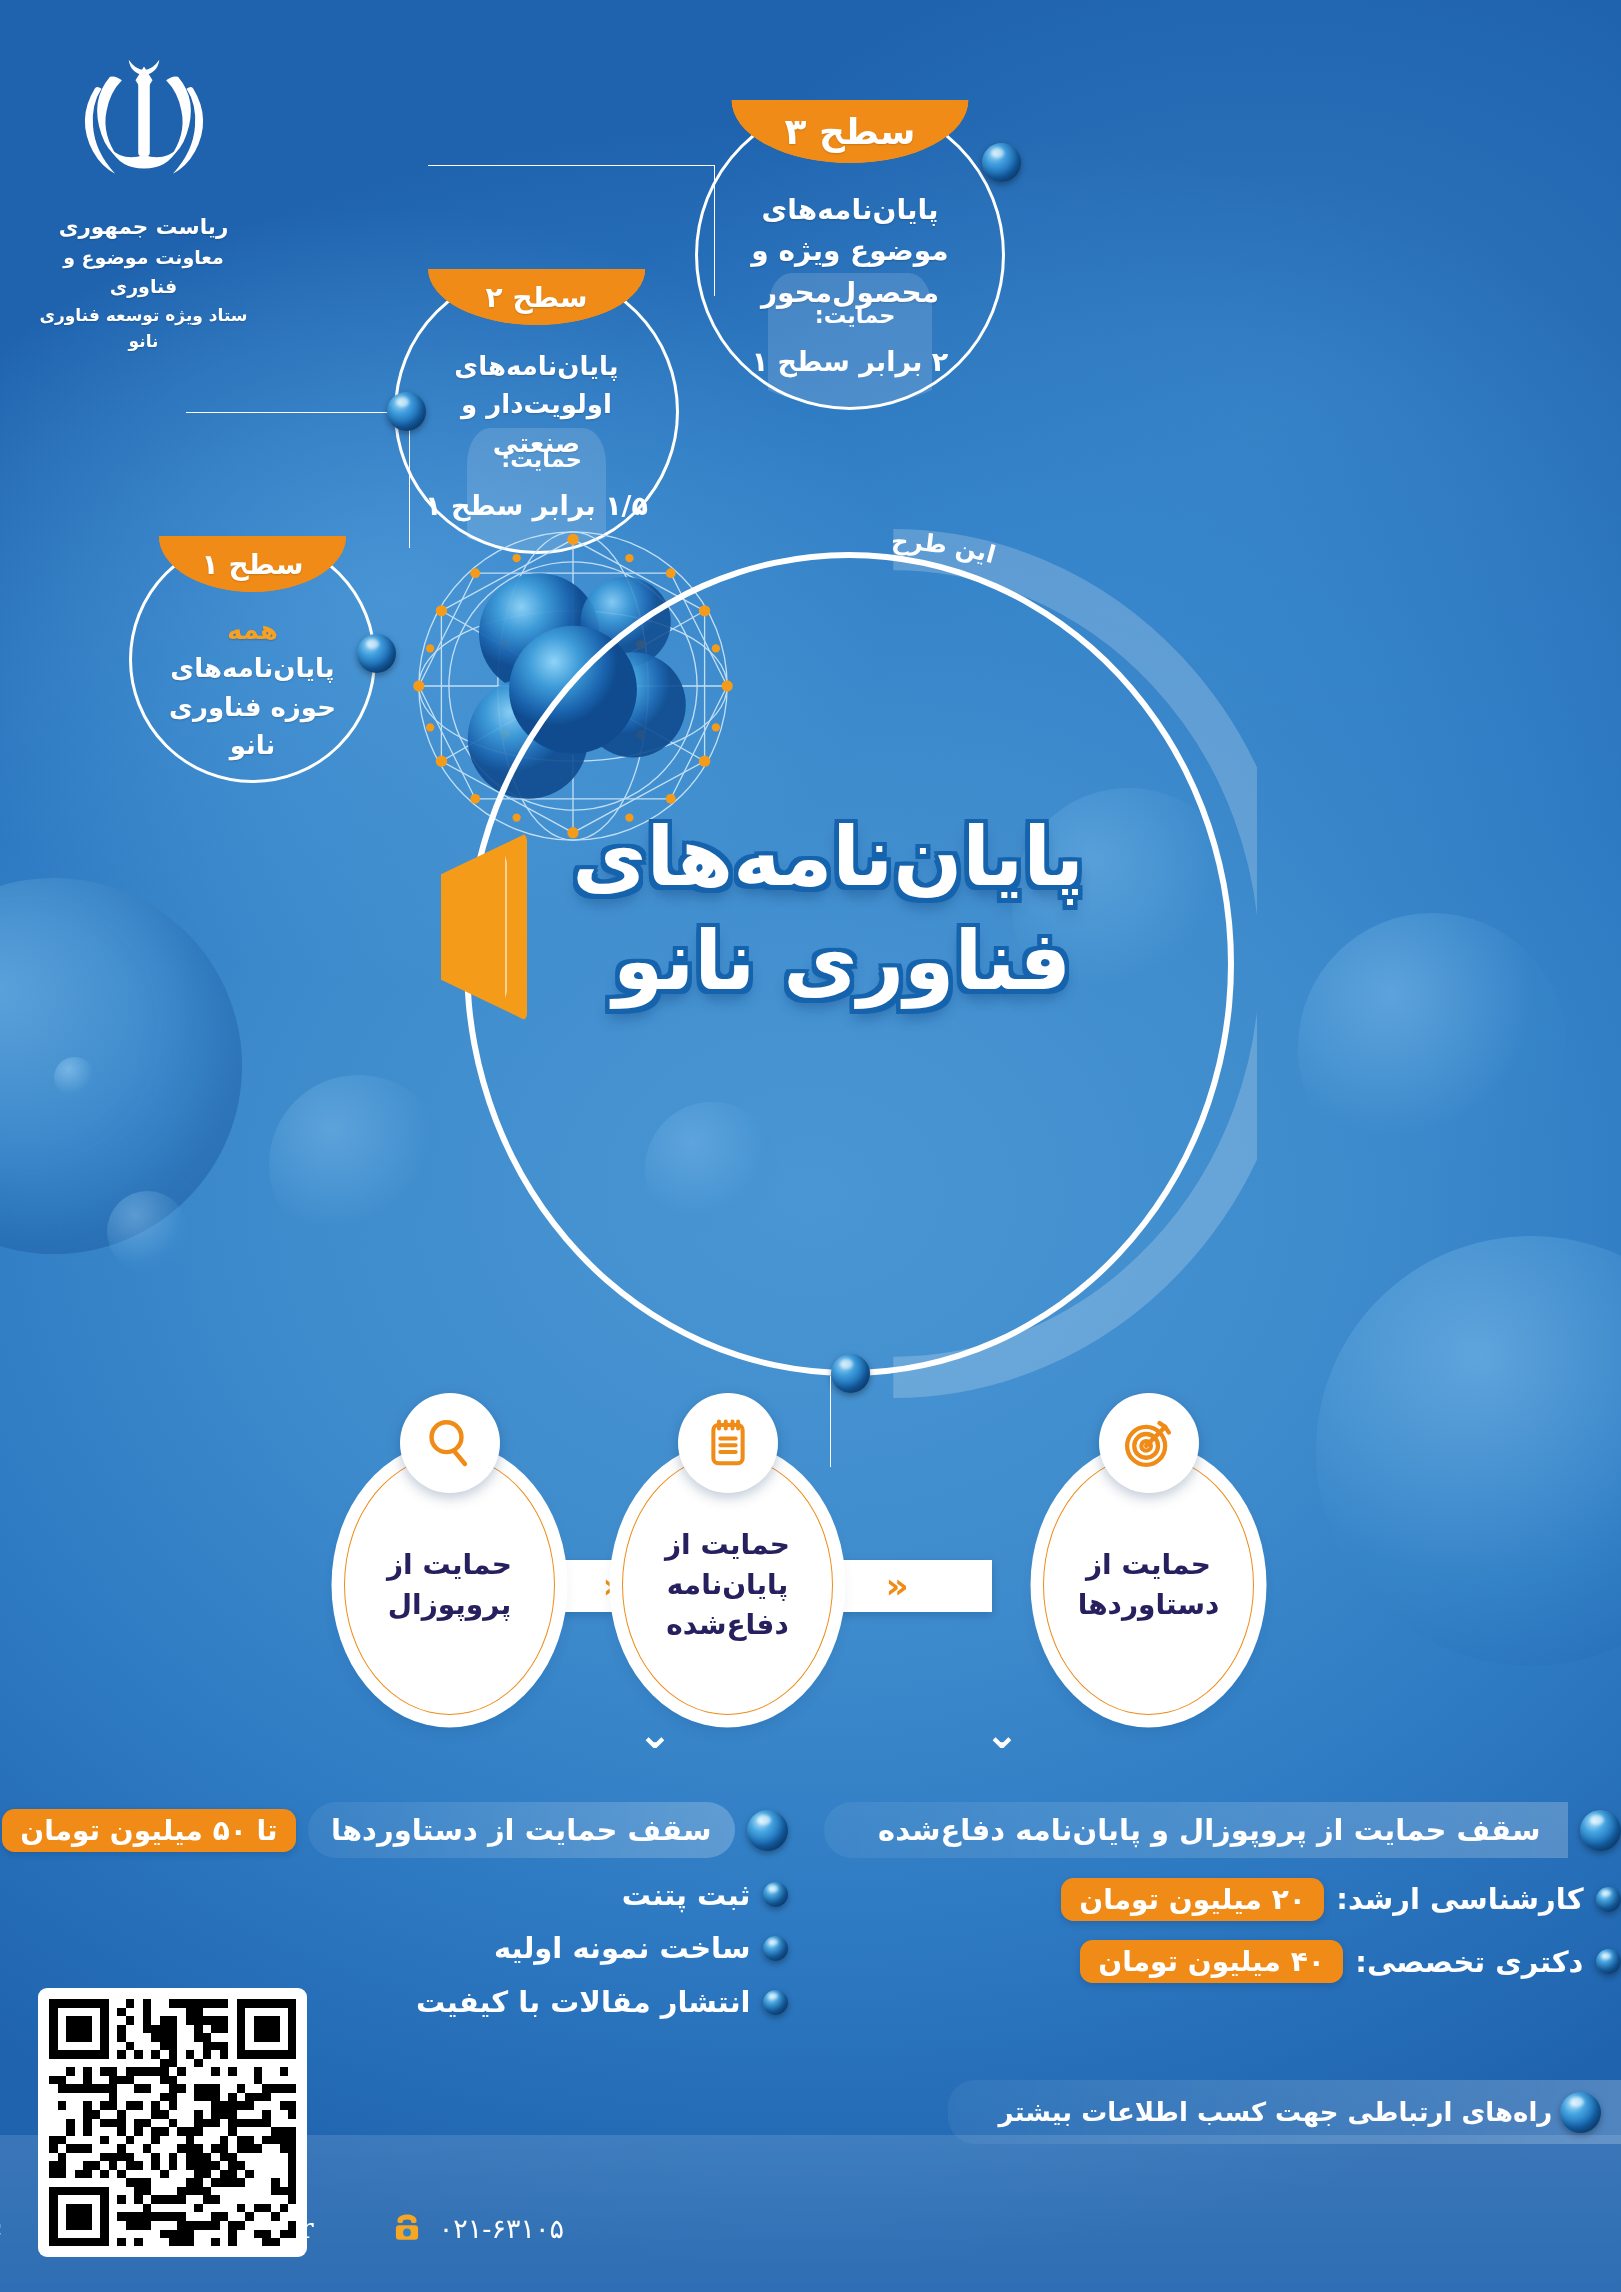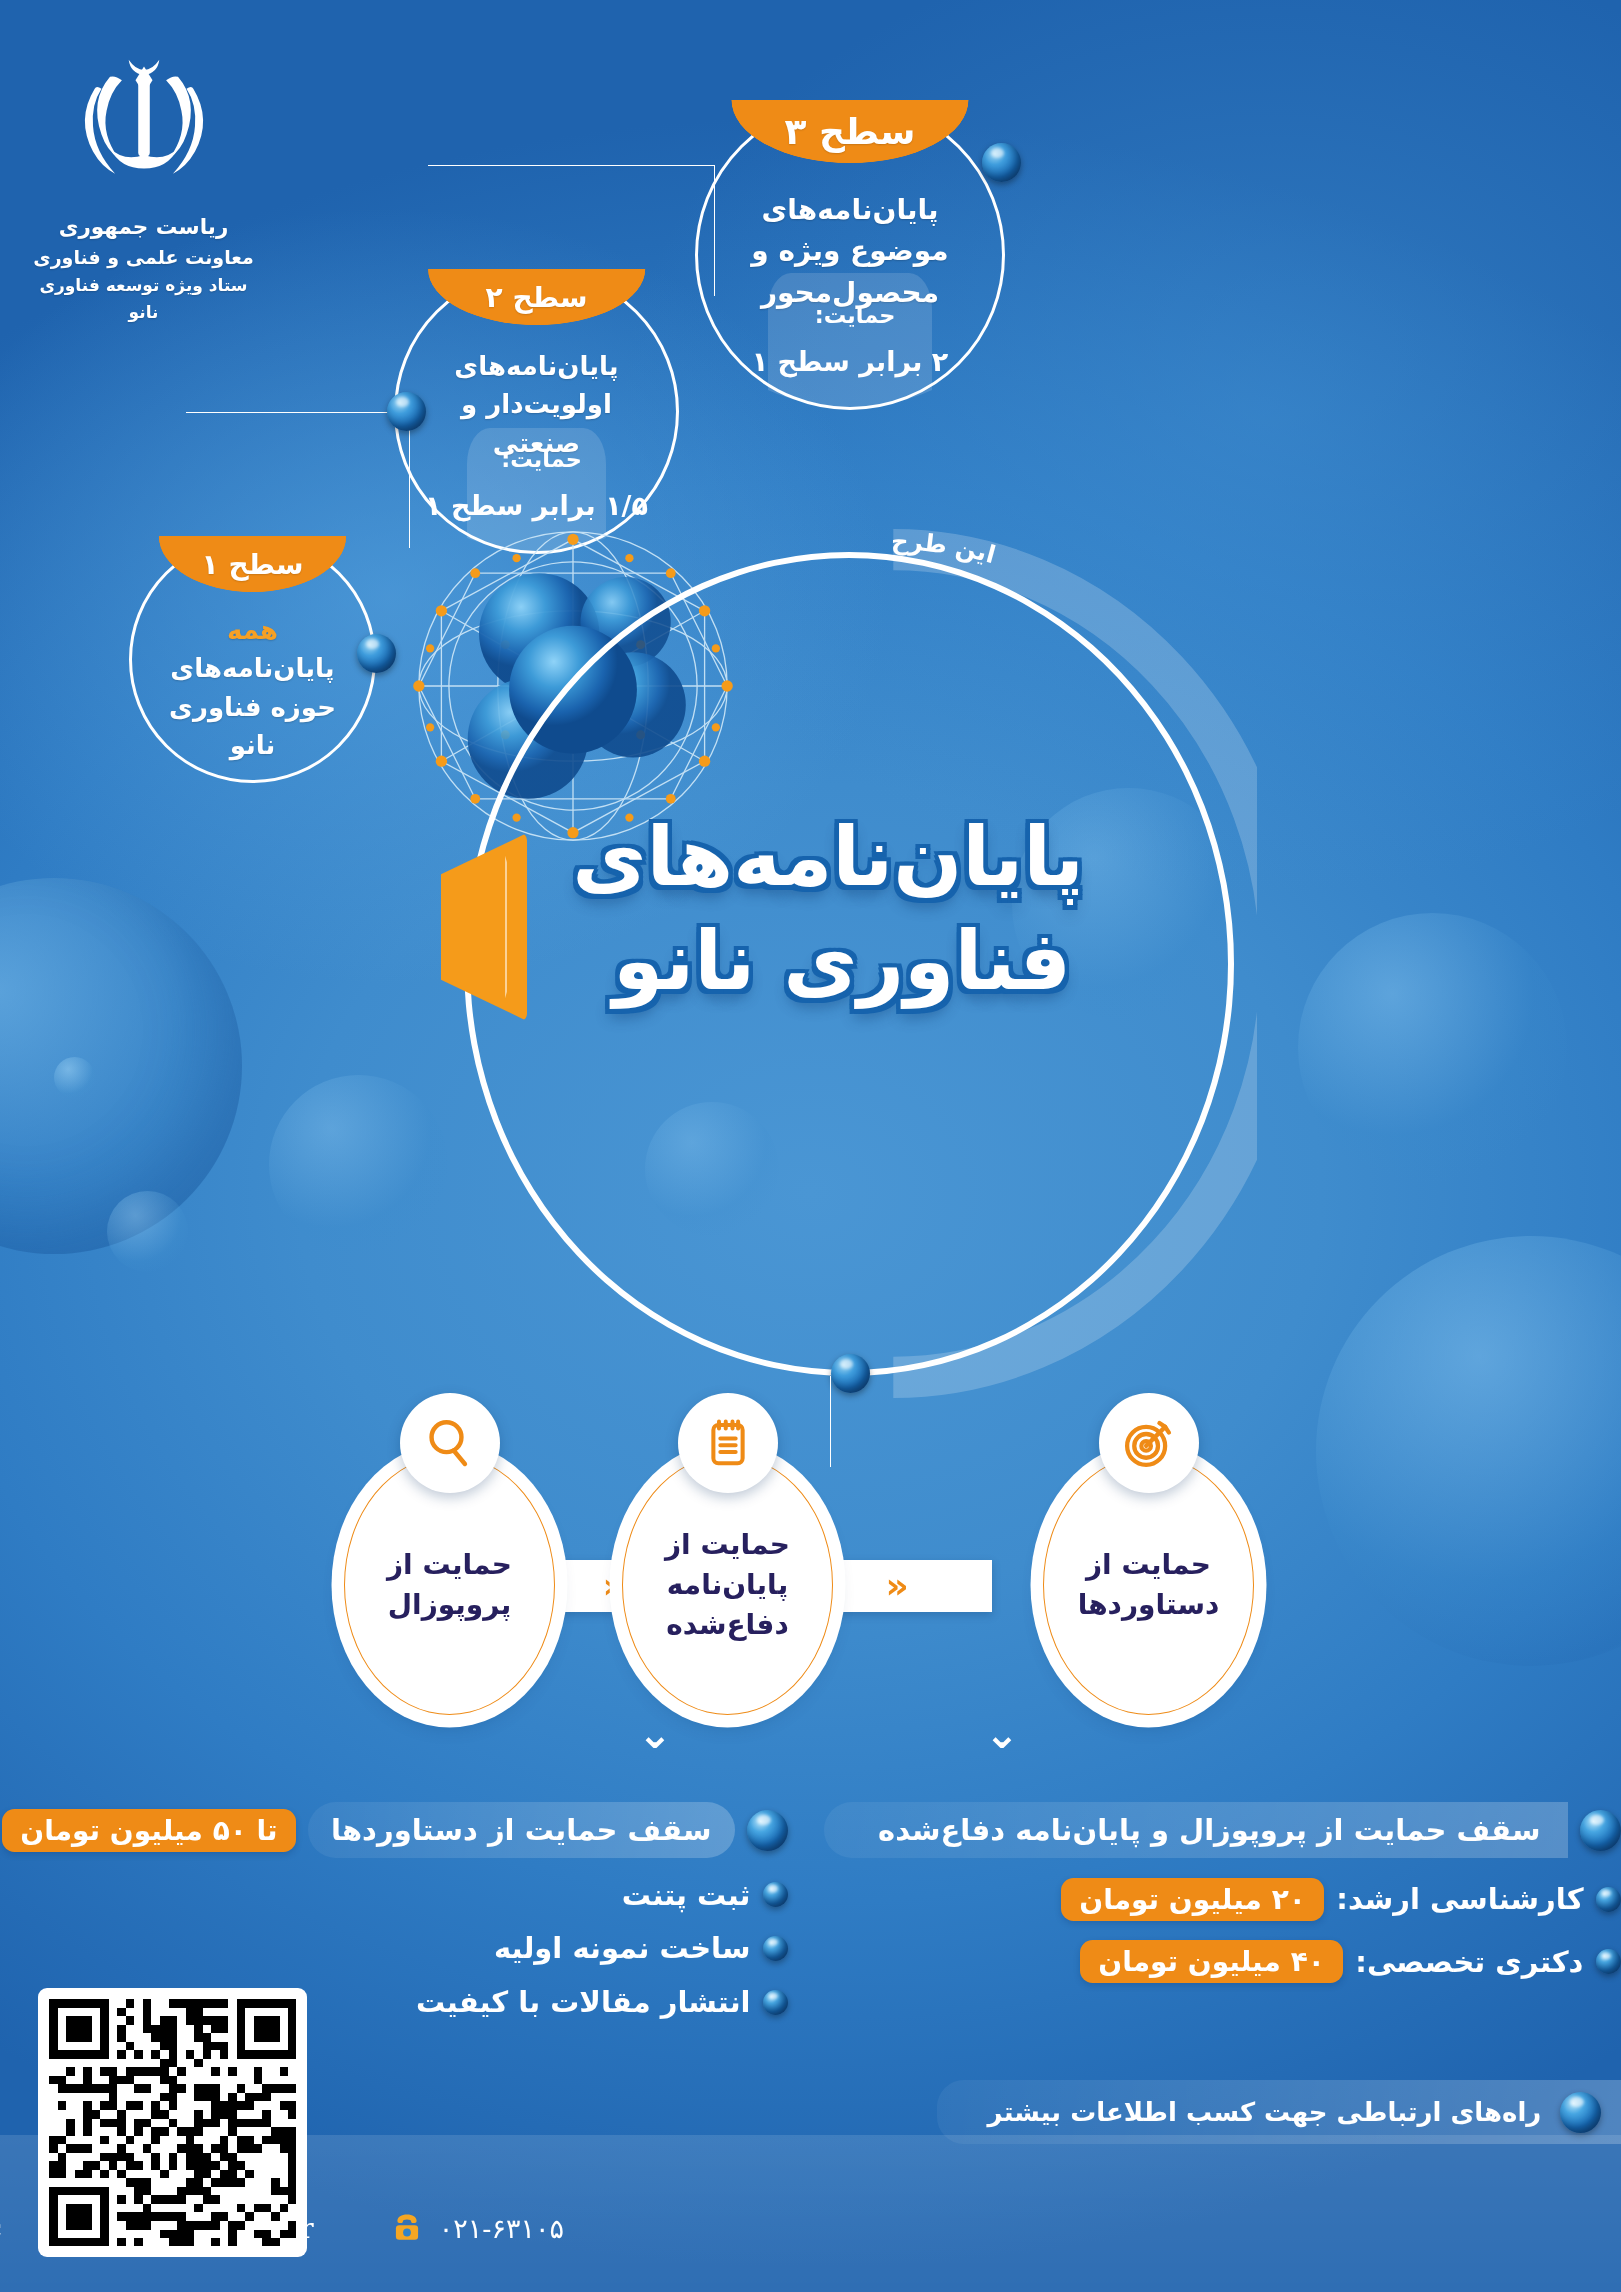--- a/index.html
+++ b/index.html
@@ -153,21 +153,21 @@
   .chip{ background:#ef8b16; color:#fff; border-radius:12.5px; padding:5px 18px;
      font-size:28px; font-weight:bold; white-space:nowrap; box-shadow:0 2.7px 6.3px rgba(8,45,95,.22);}
   .info-line{ display:flex; align-items:center; gap:12.5px; justify-content:flex-start;
      margin-top:19.7px; color:#fff; font-size:29px; font-weight:bold; }
   .info-line .txt{ white-space:nowrap; }
 
   
   .footer-band{ position:absolute; left:0; right:0; bottom:0; height:158px;
      background:linear-gradient(to bottom, rgba(255,255,255,.12), rgba(255,255,255,.07)); }
   .footer-head{ position:absolute; right:0; top:2080px; height:64px;
-     display:flex; align-items:center; gap:19px; padding:0 19.7px 0 50px;
+     display:flex; align-items:center; gap:8px; padding:0 19.7px 0 50px;
      background:linear-gradient(to left, rgba(255,255,255,.22), rgba(255,255,255,.05));
      border-radius:27px 0 0 27px; color:#fff; font-size:26px; font-weight:bold; }
   .contacts{ position:absolute; right:1057px; bottom:47px; display:flex; gap:75px;
      align-items:center; direction:ltr; }
   .contact{ display:flex; align-items:center; gap:14.3px; color:#fff; font-size:27px;
      font-family:"DejaVu Serif","Liberation Serif", serif; }
   .contact .ic{ color:#f5a623; display:flex; }
 
   .qr{ position:absolute; left:38px; bottom:36px; width:269px; height:269px;
      background:#fff; border-radius:9px; padding:10.7px; }
@@ -195,21 +195,21 @@
         <rect x="46.6" y="24" width="6.8" height="47" rx="2.4"></rect>
         <path d="M50 70 q-12 4 -20 -4 q6 12 20 12 q14 0 20-12 q-8 8 -20 4z"></path>
         <path d="M30 24 q-12 14 -5 34 q3 9 10 14 q-10-14 -7-28 q2-11 9-18 q-4-3 -7-2z"></path>
         <path d="M70 24 q12 14 5 34 q-3 9 -10 14 q10-14 7-28 q-2-11 -9-18 q4-3 7-2z"></path>
         <path d="M21 31 q-11 18 -1 37 q5 9 13 13 q-12-13 -13-28 q-1-13 5-22 q-3-2 -4 0z"></path>
         <path d="M79 31 q11 18 1 37 q-5 9 -13 13 q12-13 13-28 q1-13 -5-22 q3-2 4 0z"></path>
       </g>
     </svg>
     <div class="logo-lines">
       <div>ریاست جمهوری</div>
-      <div>معاونت علمی و فناوری</div>
+      <div>معاونت موضوع و فناوری</div>
       <div>ستاد ویژه توسعه فناوری نانو</div>
     </div>
   </div>
 
   <div class="conn" style="right:906px; top:165px; width:287px; height:0;"></div>
   <div class="conn" style="right:906px; top:165px; width:0; height:131px;"></div>
   <div class="conn" style="right:1211px; top:412px; width:224px; height:0;"></div>
   <div class="conn" style="right:1211px; top:412px; width:0; height:136px;"></div>
 
   <div class="lvl" id="lvl3">

